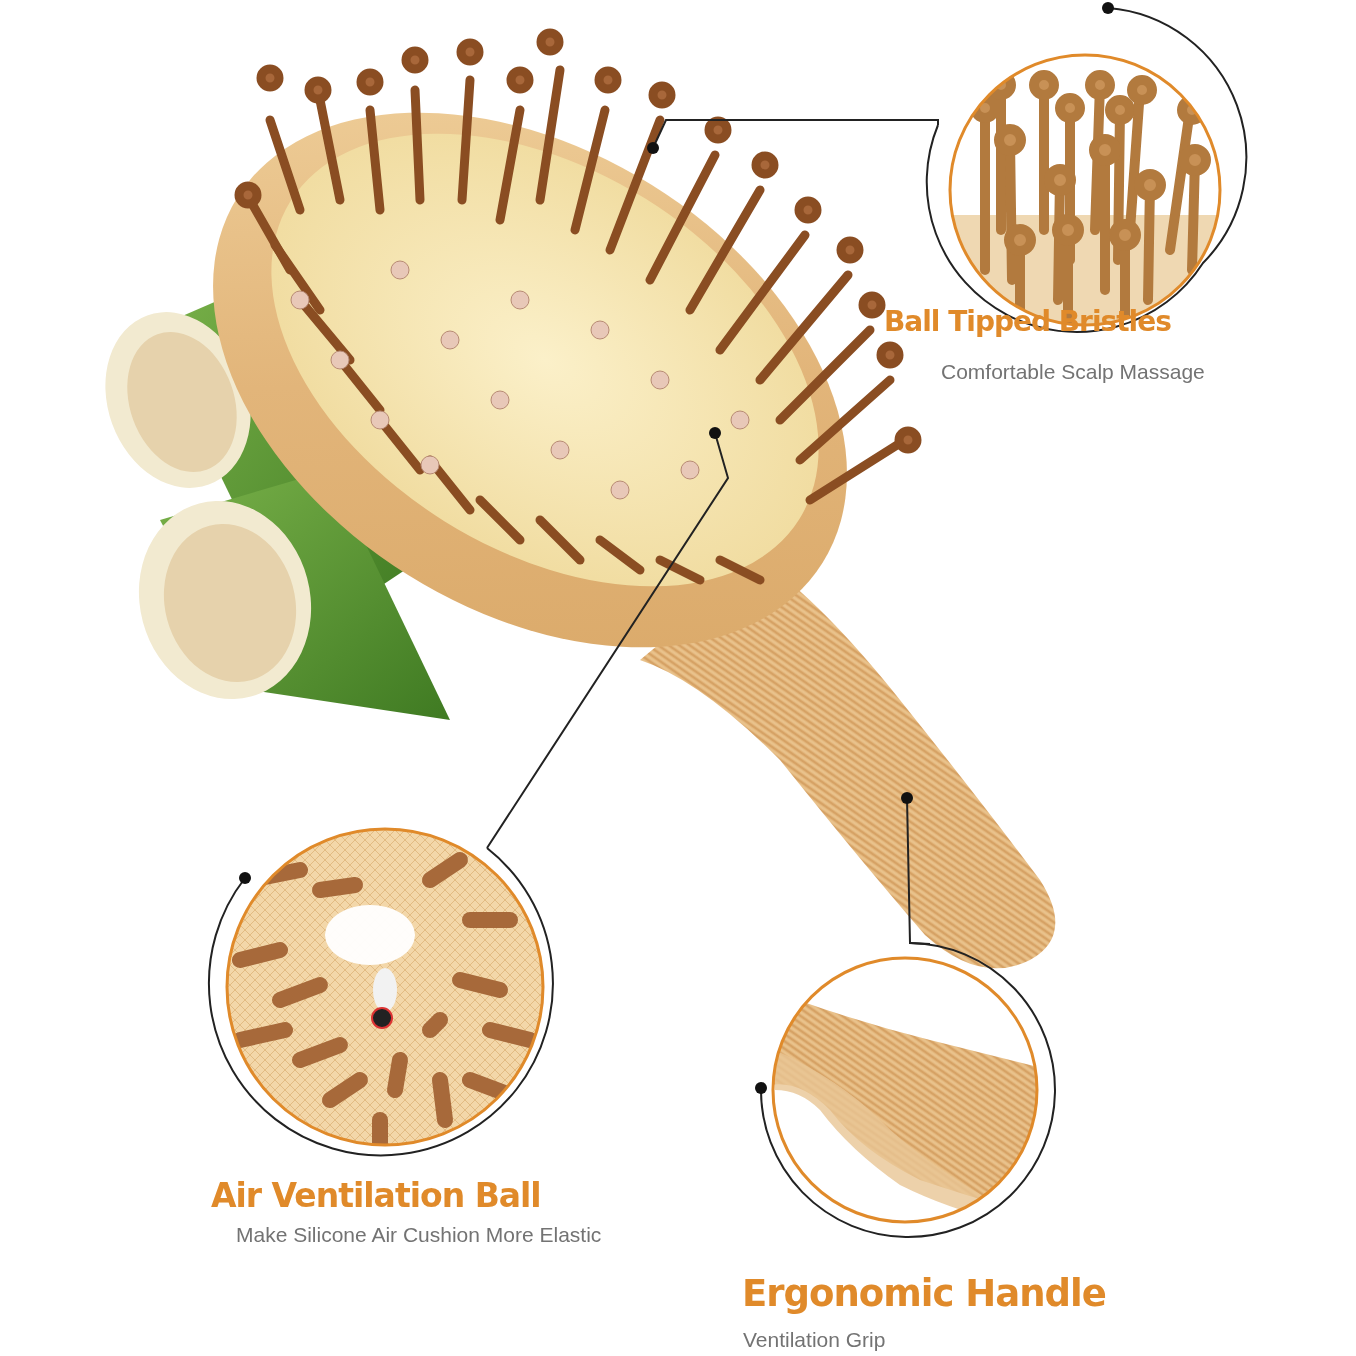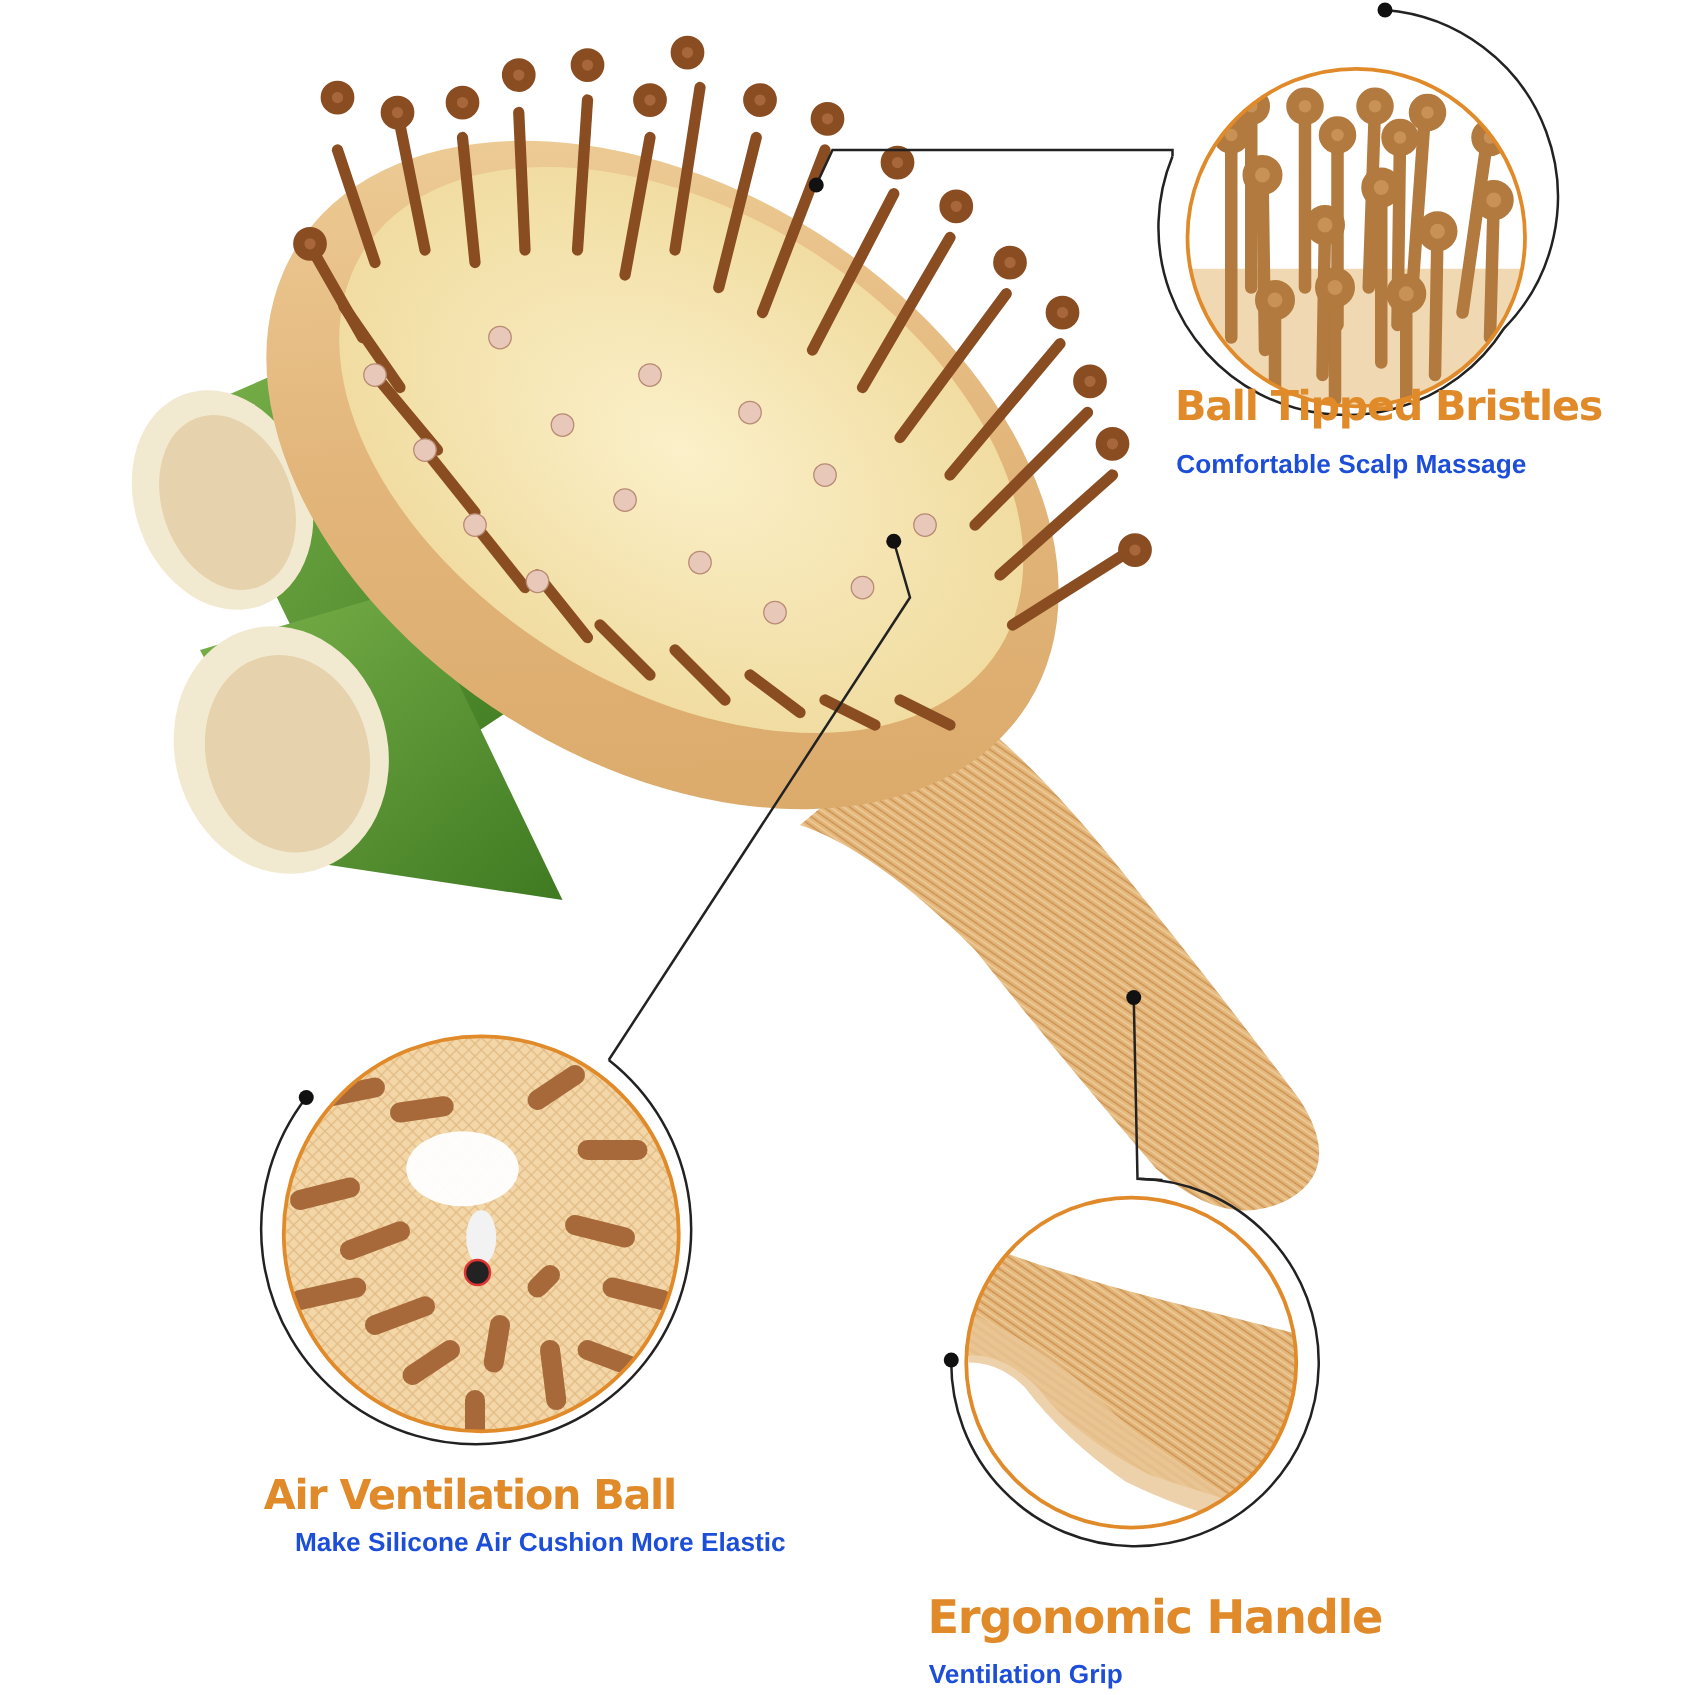--- a/index.html
+++ b/index.html
@@ -1,19 +1,19 @@
 <!DOCTYPE html>
 <html><head>
   <meta charset="utf-8">
   <style>
     html, body { margin:0; padding:0; background:#ffffff; }
     body { width:1356px; height:1356px; position:relative; overflow:hidden; font-family:"Liberation Sans", sans-serif; }
     svg.scene { position:absolute; left:0; top:0; }
     .title { position:absolute; font-family:"DejaVu Sans", sans-serif; font-weight:bold; color:#e08a2a; letter-spacing:-1px; white-space:nowrap; }
-    .sub { position:absolute; font-family:"Liberation Sans", sans-serif; color:#1d4ed8; white-space:nowrap;font-weight:bold; }
+    .sub { position:absolute; font-family:"Liberation Sans", sans-serif; color:#737373; white-space:nowrap; }
   </style>
 </head>
 <body>
 
 <svg class="scene" width="1356" height="1356" viewBox="0 0 1356 1356">
   <defs>
     <linearGradient id="wood" x1="0" y1="0" x2="1" y2="1">
       <stop offset="0" stop-color="#f1d39f"></stop>
       <stop offset="0.5" stop-color="#e2b57a"></stop>
       <stop offset="1" stop-color="#d9a766"></stop>
@@ -218,20 +218,20 @@
     <path d="M911 943 A147 147 0 1 1 761 1088" fill="none" stroke="#222" stroke-width="2"></path>
     <circle cx="761" cy="1088" r="6" fill="#111"></circle>
   </g>
 
   <g fill="none" stroke="#222" stroke-width="2">
     <polyline points="907,798 910,943 930,944"></polyline>
   </g>
   <circle cx="907" cy="798" r="6" fill="#111"></circle>
 </svg>
 
-<div class="title" style="left:940px; top:305px; font-size:33px;">Ball Tipped Bristles</div>
+<div class="title" style="left:884px; top:305px; font-size:28px;">Ball Tipped Bristles</div>
 <div class="sub" style="left:941px; top:360px; font-size:21px;">Comfortable Scalp Massage</div>
 
 <div class="title" style="left:211px; top:1176px; font-size:33px;">Air Ventilation Ball</div>
 <div class="sub" style="left:211px; top:1223px; font-size:21px;margin-left:25px;">Make Silicone Air Cushion More Elastic</div>
 
 <div class="title" style="left:742px; top:1272px; font-size:37px;">Ergonomic Handle</div>
 <div class="sub" style="left:743px; top:1328px; font-size:21px;">Ventilation Grip</div>
 
 </body></html>

